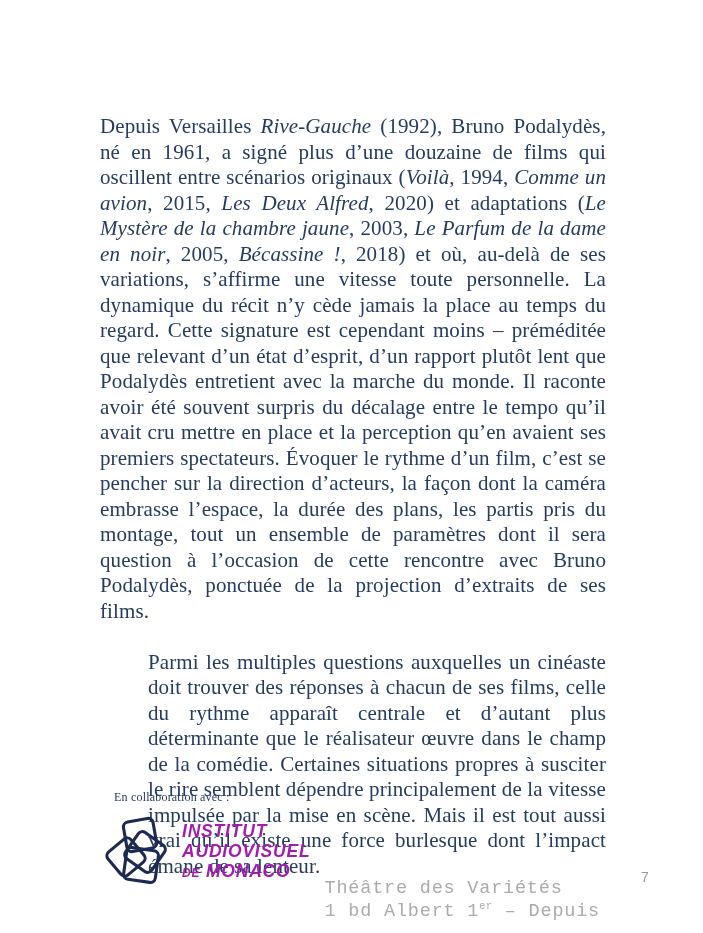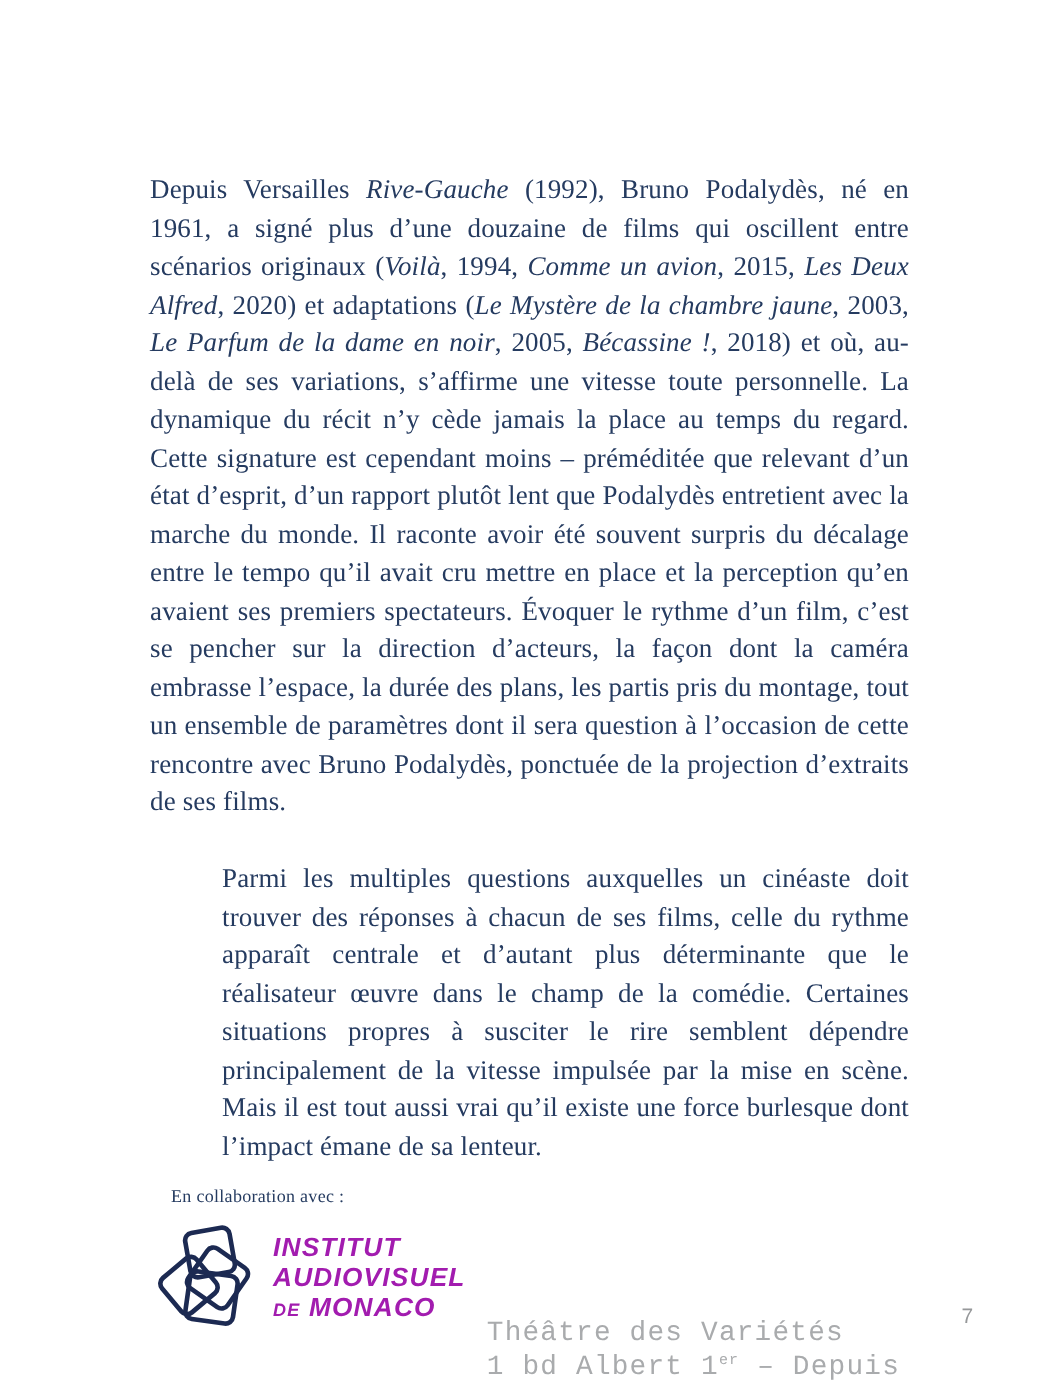--- a/index.html
+++ b/index.html
@@ -14,21 +14,21 @@
     background: #ffffff;
     overflow: hidden;
     font-family: "Liberation Serif", serif;
   }
   .body-text {
     position: absolute;
     left: 100px;
     top: 114px;
     width: 506px;
     color: #253b60;
-    font-size: 18px;
+    font-size: 21px;
     line-height: 25.5px;
     text-align: justify;
     letter-spacing: 0.1px;
   }
   .body-text p {
     margin: 0;
   }
   .body-text p + p {
     margin-top: 25.5px;
     margin-left: 48px;

